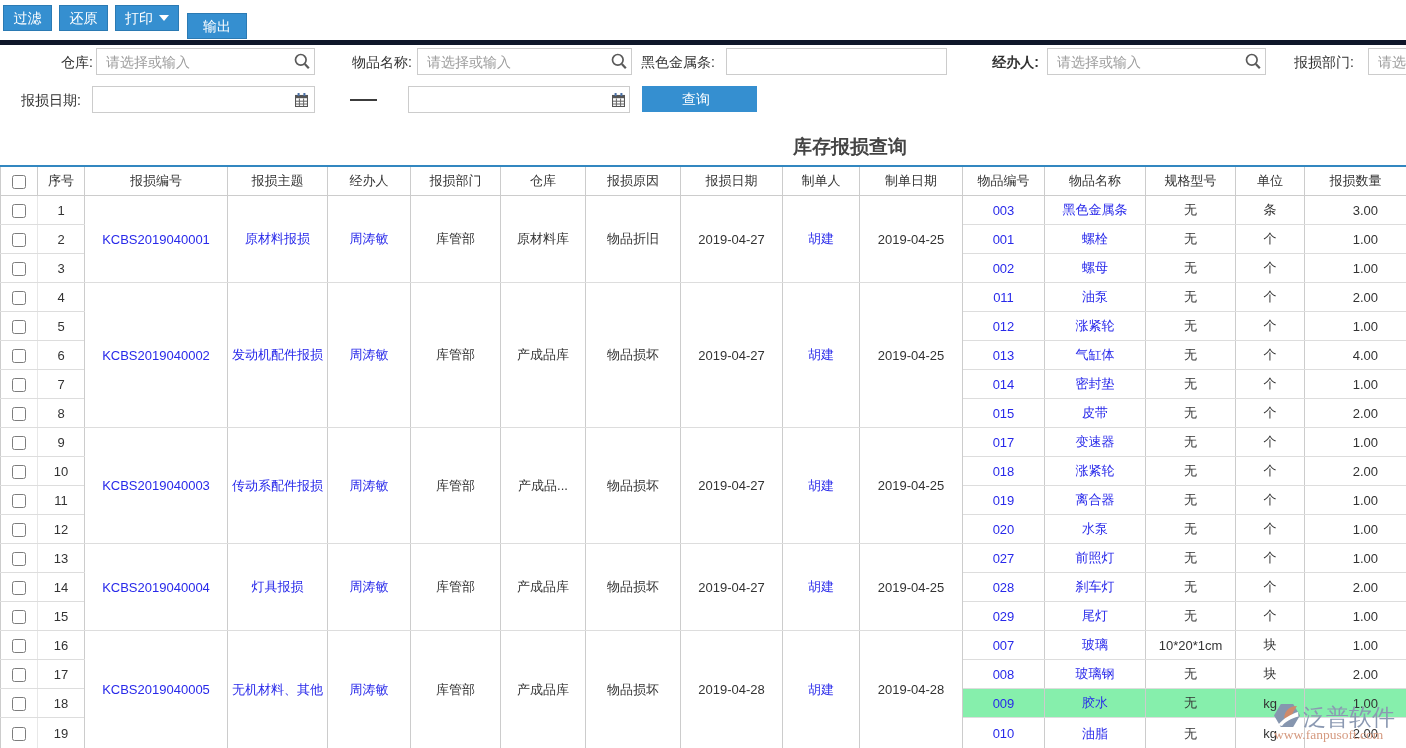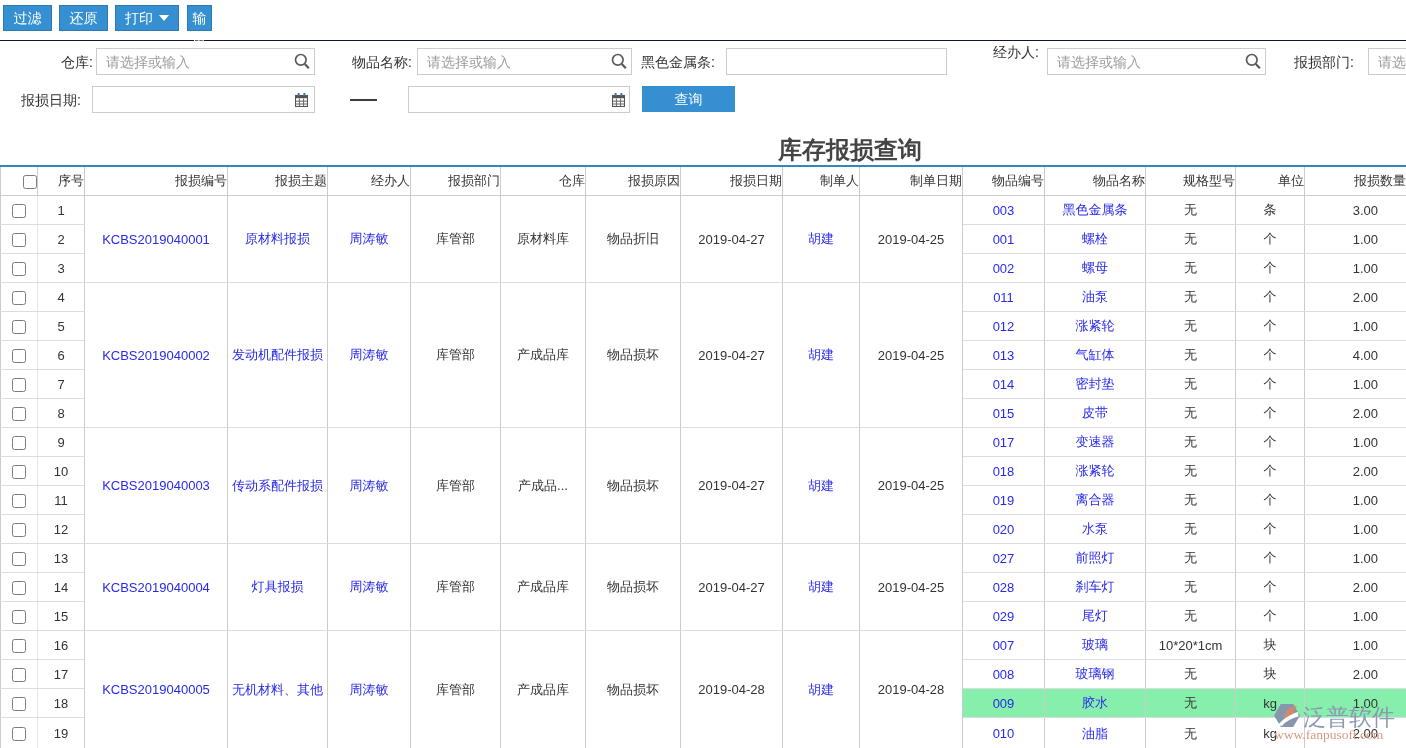--- a/index.html
+++ b/index.html
@@ -1,57 +1,57 @@
 <!DOCTYPE html>
 <html><head>
 <meta charset="utf-8">
 <style>
 html,body{margin:0;padding:0;}
 body{width:1406px;height:748px;overflow:hidden;position:relative;background:#fff;
   font-family:"Liberation Sans",sans-serif;color:#333;}
 
-#toolbar{position:absolute;left:0;top:0;width:1406px;height:40px;border-bottom:1px solid #0f172a;}
+#toolbar{position:absolute;left:0;top:0;width:1406px;height:40px;border-bottom:5px solid #0f172a;}
 .tbtn{position:absolute;top:5px;height:26px;line-height:24px;box-sizing:border-box;
   background:#358fd0;border:1px solid #2b7ab3;color:#fff;font-size:14px;text-align:center;}
 
 .flabel{position:absolute;font-size:14px;color:#333;height:16px;line-height:16px;text-align:right;white-space:nowrap;}
 .finput{position:absolute;box-sizing:border-box;height:27px;border:1px solid #ccc;background:#fff;}
 .ph{position:absolute;font-size:14px;color:#9c9c9c;height:16px;line-height:16px;white-space:nowrap;}
 .ficon{position:absolute;}
 #dash{position:absolute;left:350px;top:99px;width:27px;height:2px;background:#3c3c3c;}
-#qbtn{position:absolute;left:642px;top:86px;width:93px;height:26px;background:#358fd0;
-  color:#fff;font-size:14px;text-align:center;line-height:26px;}
+#qbtn{position:absolute;left:642px;top:86px;width:75px;height:26px;background:#358fd0;
+  color:#fff;font-size:14px;text-align:left;line-height:26px;padding-left:40px;}
 #title{position:absolute;top:134px;left:850px;transform:translateX(-50%);
-  font-size:24px;font-weight:bold;color:#444;white-space:nowrap;}
+  font-size:19px;font-weight:bold;color:#444;white-space:nowrap;}
 
 #tbl{position:absolute;left:0;top:165px;width:1406px;border-collapse:collapse;table-layout:fixed;
   border-top:2px solid #3287c0;}
 #tbl th{font-weight:normal;}
 #tbl th,#tbl td{border:1px solid #ccc;font-size:13px;color:#333;text-align:center;
   padding:0;overflow:hidden;white-space:nowrap;}
-#tbl th{height:28px;text-align:right;}
+#tbl th{height:28px;}
 #tbl td{height:28px;border-top-color:#ddd;border-bottom-color:#ddd;}
 #tbl td:first-child{border-right-color:#e8e8e8;}
 #tbl td:first-child + td{border-left-color:#e8e8e8;}
 #tbl .num{text-align:right;padding-right:28px;}
 a{color:#2829ea;text-decoration:none;}
 .cb{display:inline-block;width:14px;height:14px;box-sizing:border-box;border:1.5px solid #7d7d7d;
   border-radius:2.5px;background:#fff;vertical-align:middle;}
 #tbl tr:last-child td{border-bottom:none;height:31px;}
 #tbl td.hv{background:#86efac;}
 
 #wm{position:absolute;left:1274px;top:703px;width:132px;height:40px;}
 </style>
 </head>
 <body>
 <div id="toolbar">
   <div class="tbtn" style="left:3px;width:49px;">过滤</div>
   <div class="tbtn" style="left:59px;width:49px;">还原</div>
   <div class="tbtn" style="left:115px;width:64px;">打印 <span style="display:inline-block;width:0;height:0;border-left:5px solid transparent;border-right:5px solid transparent;border-top:6px solid #fff;margin-left:2px;vertical-align:2px;"></span></div>
-  <div class="tbtn" style="left:187px;width:25px;">输出</div>
+  <div class="tbtn" style="left:187px;width:60px;margin-top:8px;">输出</div>
 </div>
 <div id="filters">
   <div class="flabel" style="left:0px;top:54px;width:93px;">仓库:</div>
   <div class="finput" style="left:96px;top:48px;width:219px;"></div>
   <div class="ph" style="left:106px;top:54px;">请选择或输入</div>
   <svg class="ficon" style="left:294px;top:53px;" width="16" height="17" viewBox="0 0 16 17">
       <circle cx="6.8" cy="6.8" r="5.3" fill="none" stroke="#5a5a5a" stroke-width="1.7"></circle>
       <line x1="10.8" y1="11" x2="14.8" y2="15.3" stroke="#5a5a5a" stroke-width="2.2"></line>
     </svg>
 
@@ -59,21 +59,21 @@
   <div class="finput" style="left:417px;top:48px;width:215px;"></div>
   <div class="ph" style="left:427px;top:54px;">请选择或输入</div>
   <svg class="ficon" style="left:611px;top:53px;" width="16" height="17" viewBox="0 0 16 17">
       <circle cx="6.8" cy="6.8" r="5.3" fill="none" stroke="#5a5a5a" stroke-width="1.7"></circle>
       <line x1="10.8" y1="11" x2="14.8" y2="15.3" stroke="#5a5a5a" stroke-width="2.2"></line>
     </svg>
 
   <div class="flabel" style="left:600px;top:54px;width:115px;">黑色金属条:</div>
   <div class="finput" style="left:726px;top:48px;width:221px;"></div>
 
-  <div class="flabel" style="left:930px;top:44px;width:109px;">经办人:</div>
+  <div class="flabel" style="left:930px;top:54px;width:109px;font-weight:bold;">经办人:</div>
   <div class="finput" style="left:1047px;top:48px;width:219px;"></div>
   <div class="ph" style="left:1057px;top:54px;">请选择或输入</div>
   <svg class="ficon" style="left:1245px;top:53px;" width="16" height="17" viewBox="0 0 16 17">
       <circle cx="6.8" cy="6.8" r="5.3" fill="none" stroke="#5a5a5a" stroke-width="1.7"></circle>
       <line x1="10.8" y1="11" x2="14.8" y2="15.3" stroke="#5a5a5a" stroke-width="2.2"></line>
     </svg>
 
   <div class="flabel" style="left:1240px;top:54px;width:114px;">报损部门:</div>
   <div class="finput" style="left:1368px;top:48px;width:220px;"></div>
   <div class="ph" style="left:1378px;top:54px;">请选择或输入</div>

